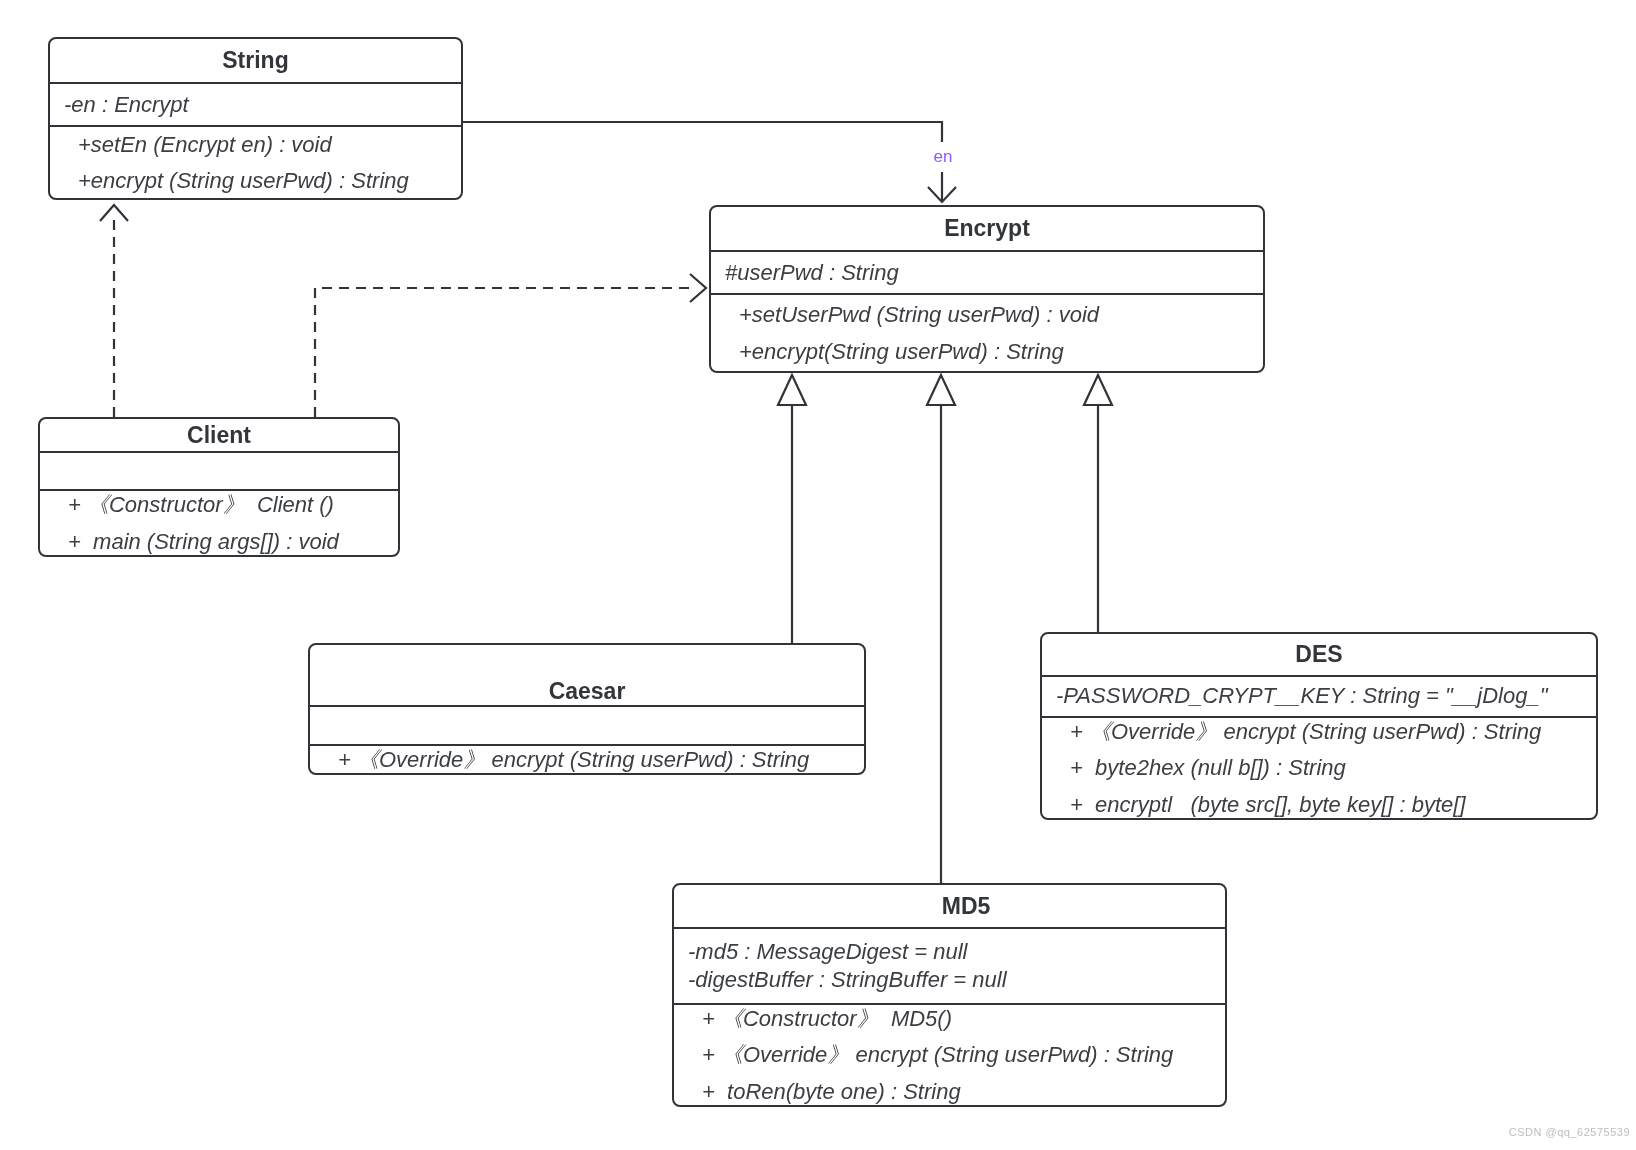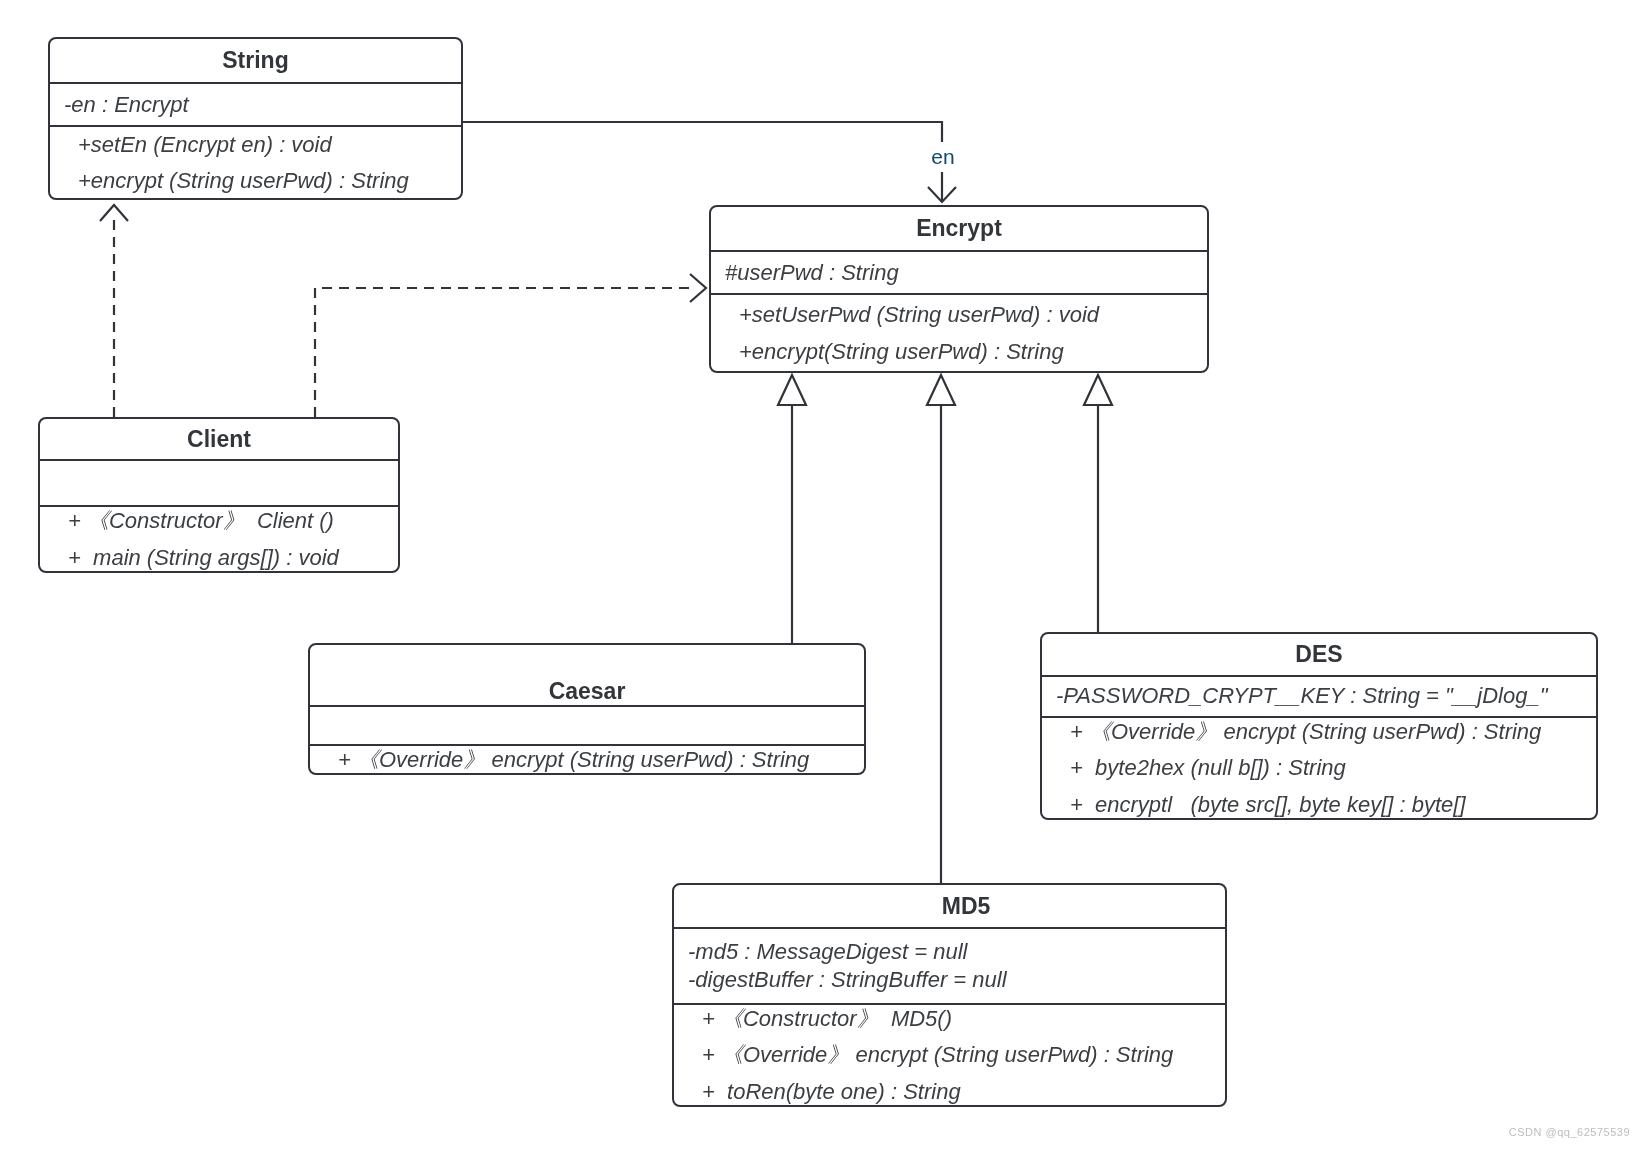--- a/index.html
+++ b/index.html
@@ -55,25 +55,25 @@
     font-size: 22px;
     line-height: 27.5px;
     color: #3b3e42;
     font-style: italic;
   }
   
   #box-stategy { left: 48px;  top: 37px;  width: 415px; height: 163px; }
   #box-stategy .uml-title { height: 45px; }
   #box-stategy .uml-attrs { height: 43px; }
 
-  #box-encrypt { left: 709px; top: 205px; width: 500px; height: 168px; }
+  #box-encrypt { left: 709px; top: 205px; width: 556px; height: 168px; }
   #box-encrypt .uml-title { height: 45px; }
   #box-encrypt .uml-attrs { height: 43px; }
 
-  #box-client  { left: 38px;  top: 417px; width: 362px; height: 156px; }
+  #box-client  { left: 38px;  top: 417px; width: 362px; height: 140px; }
   #box-client .uml-title { height: 43px; }
   #box-client .uml-attrs { height: 47px; }
 
   #box-caesar  { left: 308px; top: 643px; width: 558px; height: 132px; }
   #box-caesar .uml-title { height: 31px; margin-top: 33px; }
   #box-caesar .uml-attrs { height: 45px; }
 
   #box-des     { left: 1040px; top: 632px; width: 558px; height: 188px; }
   #box-des .uml-title { height: 45px; }
   #box-des .uml-attrs { height: 43px; }
@@ -81,22 +81,22 @@
   #box-md5     { left: 672px; top: 883px; width: 555px; height: 224px; }
   #box-md5 .uml-title { height: 45px; padding-left: 33px; }
   #box-md5 .uml-attrs { height: 77px; }
 
   .en-label {
     position: absolute;
     left: 924px; top: 142px;
     width: 38px; height: 30px;
     background: #ffffff;
     display: flex; align-items: center; justify-content: center;
-    font-size: 21px;
-    color: #0c4a6e;
+    font-size: 17px;
+    color: #8b5cf6;
   }
   .watermark {
     position: absolute;
     right: 6px; bottom: 12px;
     font-size: 11px;
     color: #bdbdbd;
     letter-spacing: 0.5px;
     margin-top: 45px;
   }
 </style>

